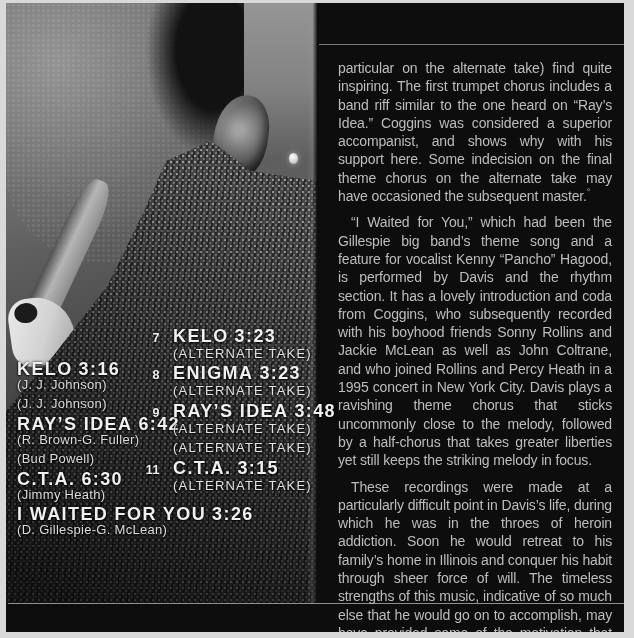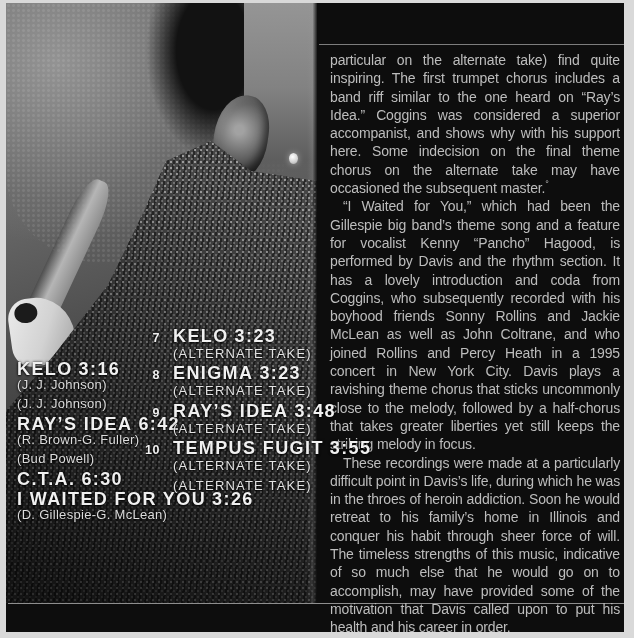--- a/index.html
+++ b/index.html
@@ -63,21 +63,21 @@
   .alt-row{display:flex;align-items:baseline;}
   .alt-num{width:26px;text-align:right;font-size:12.5px;font-weight:700;letter-spacing:.5px;line-height:16px;color:#f0f0f0;}
   .alt-row .t-title{margin-left:13px;}
   .alt-note{padding-left:39px;font-size:13px;letter-spacing:1.2px;line-height:15px;color:#e4e4e4;white-space:nowrap;}
 
   
   .panel-rule-top{position:absolute;left:313px;right:0;top:41px;height:1px;background:#7d7d7d;}
   .rule-bottom{position:absolute;left:2px;right:0;top:600px;height:1px;background:#8e8e8e;}
   .notes{position:absolute;left:324px;top:48px;width:290px;color:#bdbdbd;
     font-size:14px;line-height:18.3px;letter-spacing:-0.15px;text-align:justify;}
-  .notes p{margin:0;}
+  .notes p{margin:8px;}
   .notes p.indent{text-indent:13px;}
   .footnote{font-size:9px;vertical-align:super;line-height:0;}
 </style>
 </head>
 <body>
 
 <div class="page">
   <div class="inner">
 
     <div class="photo">
@@ -103,20 +103,21 @@
       </div>
       <div class="trk">
         <div class="t-title"><span>RAY’S IDEA</span><span class="t-time">6:42</span></div>
         <div class="t-credit">(R. Brown-G. Fuller)</div>
       </div>
       <div class="trk">
         <div class="t-credit">(Bud Powell)</div>
       </div>
       <div class="trk">
         <div class="t-title"><span>C.T.A.</span><span class="t-time">6:30</span></div>
+        <div class="t-credit">(Jimmy Heath)</div>
       </div>
       <div class="trk">
         <div class="t-title"><span>I WAITED FOR YOU</span><span class="t-time">3:26</span></div>
         <div class="t-credit">(D. Gillespie-G. McLean)</div>
       </div>
     </div>
 
     <div class="tracks tracks-alt">
       <div class="trk">
         <div class="alt-row">
@@ -133,27 +134,27 @@
         <div class="alt-note">(ALTERNATE TAKE)</div>
       </div>
       <div class="trk">
         <div class="alt-row">
             <span class="alt-num">9</span>
             <span class="t-title"><span>RAY’S IDEA</span><span class="t-time">3:48</span></span>
           </div>
         <div class="alt-note">(ALTERNATE TAKE)</div>
       </div>
       <div class="trk">
-        <div class="alt-row">
-            <span class="alt-num">10</span>
-            <span class="t-title"><span>TEMPUS FUGIT</span><span class="t-time">3:55</span></span>
-          </div>
         <div class="alt-note">(ALTERNATE TAKE)</div>
       </div>
       <div class="trk">
+        <div class="alt-row">
+            <span class="alt-num">11</span>
+            <span class="t-title"><span>C.T.A.</span><span class="t-time">3:15</span></span>
+          </div>
         <div class="alt-note">(ALTERNATE TAKE)</div>
       </div>
     </div>
 
     <div class="panel-rule-top"></div>
     <div class="rule-bottom"></div>
 
     <div class="notes">
       <p><span>particular on the alternate take) find quite inspiring. The first trumpet chorus includes a band riff similar to the one heard on “Ray’s Idea.” Coggins was considered a superior accompanist, and shows why with his support here. Some indecision on the final theme chorus on the alternate take may have occasioned the subsequent master.</span><sup class="footnote">°</sup></p>
       <p class="indent">“I Waited for You,” which had been the Gillespie big band’s theme song and a feature for vocalist Kenny “Pancho” Hagood, is performed by Davis and the rhythm section. It has a lovely introduction and coda from Coggins, who subsequently recorded with his boyhood friends Sonny Rollins and Jackie McLean as well as John Coltrane, and who joined Rollins and Percy Heath in a 1995 concert in New York City. Davis plays a ravishing theme chorus that sticks uncommonly close to the melody, followed by a half-chorus that takes greater liberties yet still keeps the striking melody in focus.</p>

